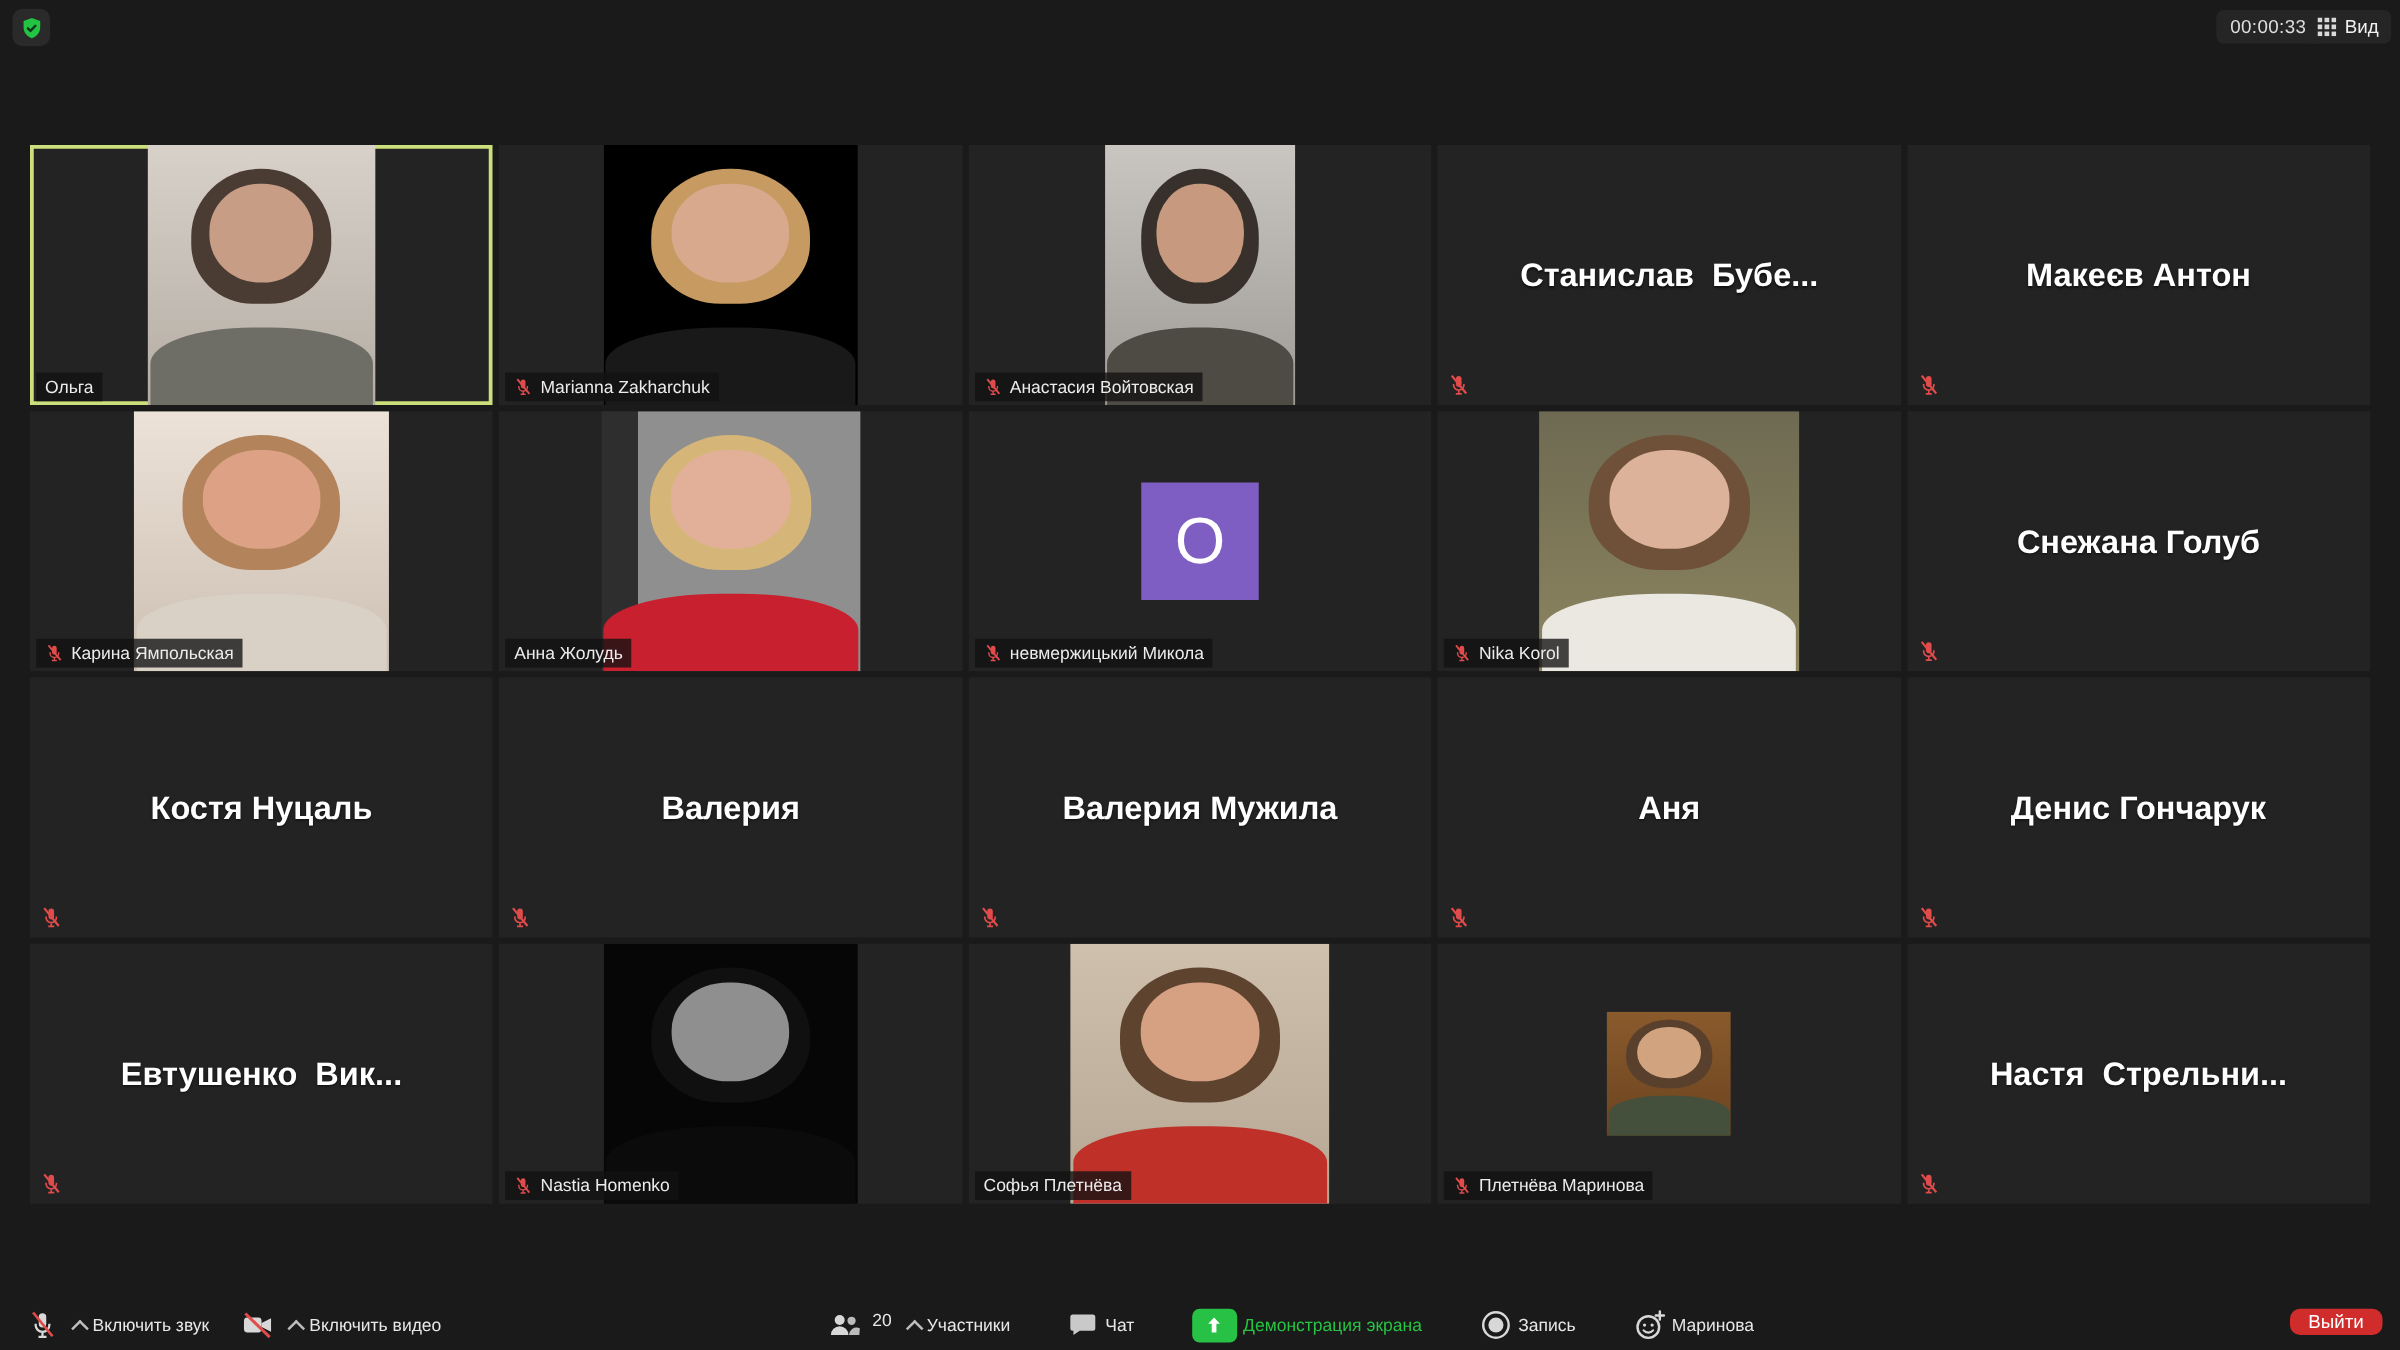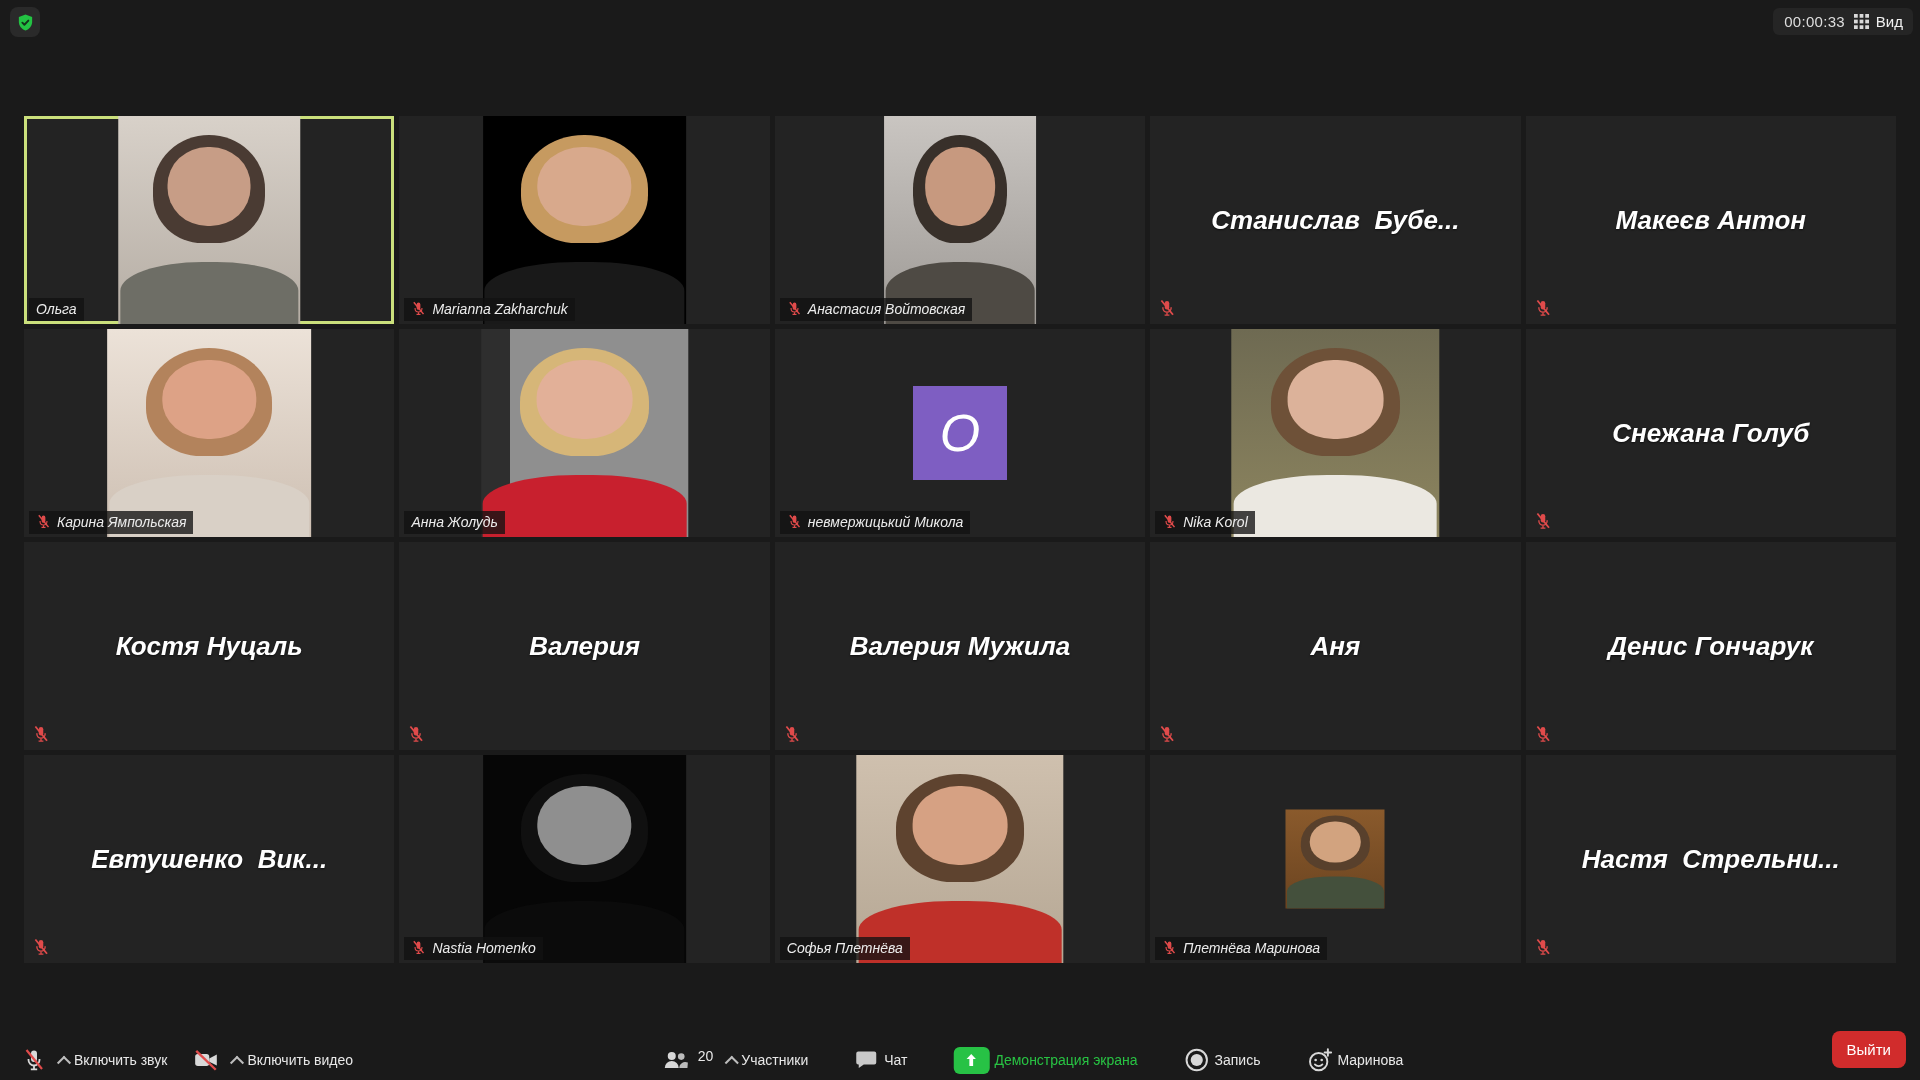--- a/index.html
+++ b/index.html
@@ -26,21 +26,21 @@
     padding:5px 10px;border-radius:6px;
     display:flex;align-items:center;gap:7px;cursor:pointer;
   }
   
   .grid{
     position:absolute;left:24px;top:116px;width:1872px;
     display:grid;grid-template-columns:repeat(5,1fr);gap:5px;
     background:transparent;
   }
   .tile{
-    position:relative;height:208px;background:#232323;overflow:hidden;font-style:italic;
+    position:relative;height:208px;background:#232323;overflow:hidden;
   }
   .tile.active{outline:3px solid #cbe07c;outline-offset:-3px;}
   .center-name{
     position:absolute;inset:0;display:flex;align-items:center;justify-content:center;
     color:#ffffff;font-size:26px;font-weight:bold;white-space:pre;
     text-shadow:0 1px 2px rgba(0,0,0,.6);padding:0 14px;box-sizing:border-box;text-align:center;
   }
   .vfeed{
     position:absolute;top:0;bottom:0;left:50%;transform:translateX(-50%);
     overflow:hidden;
@@ -59,21 +59,21 @@
   .avatar-photo{
     position:absolute;left:50%;top:50%;transform:translate(-50%,-50%);
     width:99px;height:99px;overflow:hidden;
   }
   .avatar-photo .hair{top:6%;width:70%;height:56%;}
   .avatar-photo .face{top:12%;width:52%;height:42%;}
   .avatar-photo .torso{height:32%;}
   .name-label{
     position:absolute;left:5px;bottom:3px;max-width:92%;
     background:rgba(18,18,18,.78);color:#ececec;font-size:14px;
-    padding:3px 7px 4px;display:flex;align-items:flex-start;gap:6px;
+    padding:3px 7px 4px;display:flex;align-items:flex-end;gap:6px;
     white-space:nowrap;
   }
   .mic{color:#e04b4b;flex:0 0 auto;}
   .mic-label{width:15px;height:15px;}
   .mic-standalone{
     position:absolute;left:8px;bottom:7px;width:18px;height:18px;color:#e04b4b;
   }
   
   .footer{
     position:absolute;left:0;right:0;bottom:0;height:72px;background:#1a1a1a;
@@ -94,21 +94,21 @@
   .caret-up{
     width:8px;height:8px;border-top:2px solid #bdbdbd;border-left:2px solid #bdbdbd;
     transform:rotate(45deg) translate(2px,2px);cursor:pointer;
   }
   .count{font-size:14px;color:#e8e8e8;margin-left:-6px;align-self:flex-start;margin-top:2px;}
   .share-icon-box{
     width:36px;height:27px;background:#27c245;border-radius:6px;
     display:flex;align-items:center;justify-content:center;
   }
   .leave-btn{
-    position:absolute;right:14px;bottom:12px;height:37px;
+    position:absolute;right:14px;bottom:12px;height:21px;
     background:#d12c2c;color:#ffffff;border:none;border-radius:8px;
     font-size:15px;font-family:"Liberation Sans", sans-serif;
     padding:0 15px;cursor:pointer;
   }
 </style>
 </head>
 <body>
 
 <div class="shield-box">
   <svg width="19" height="19" viewBox="0 0 24 24">

